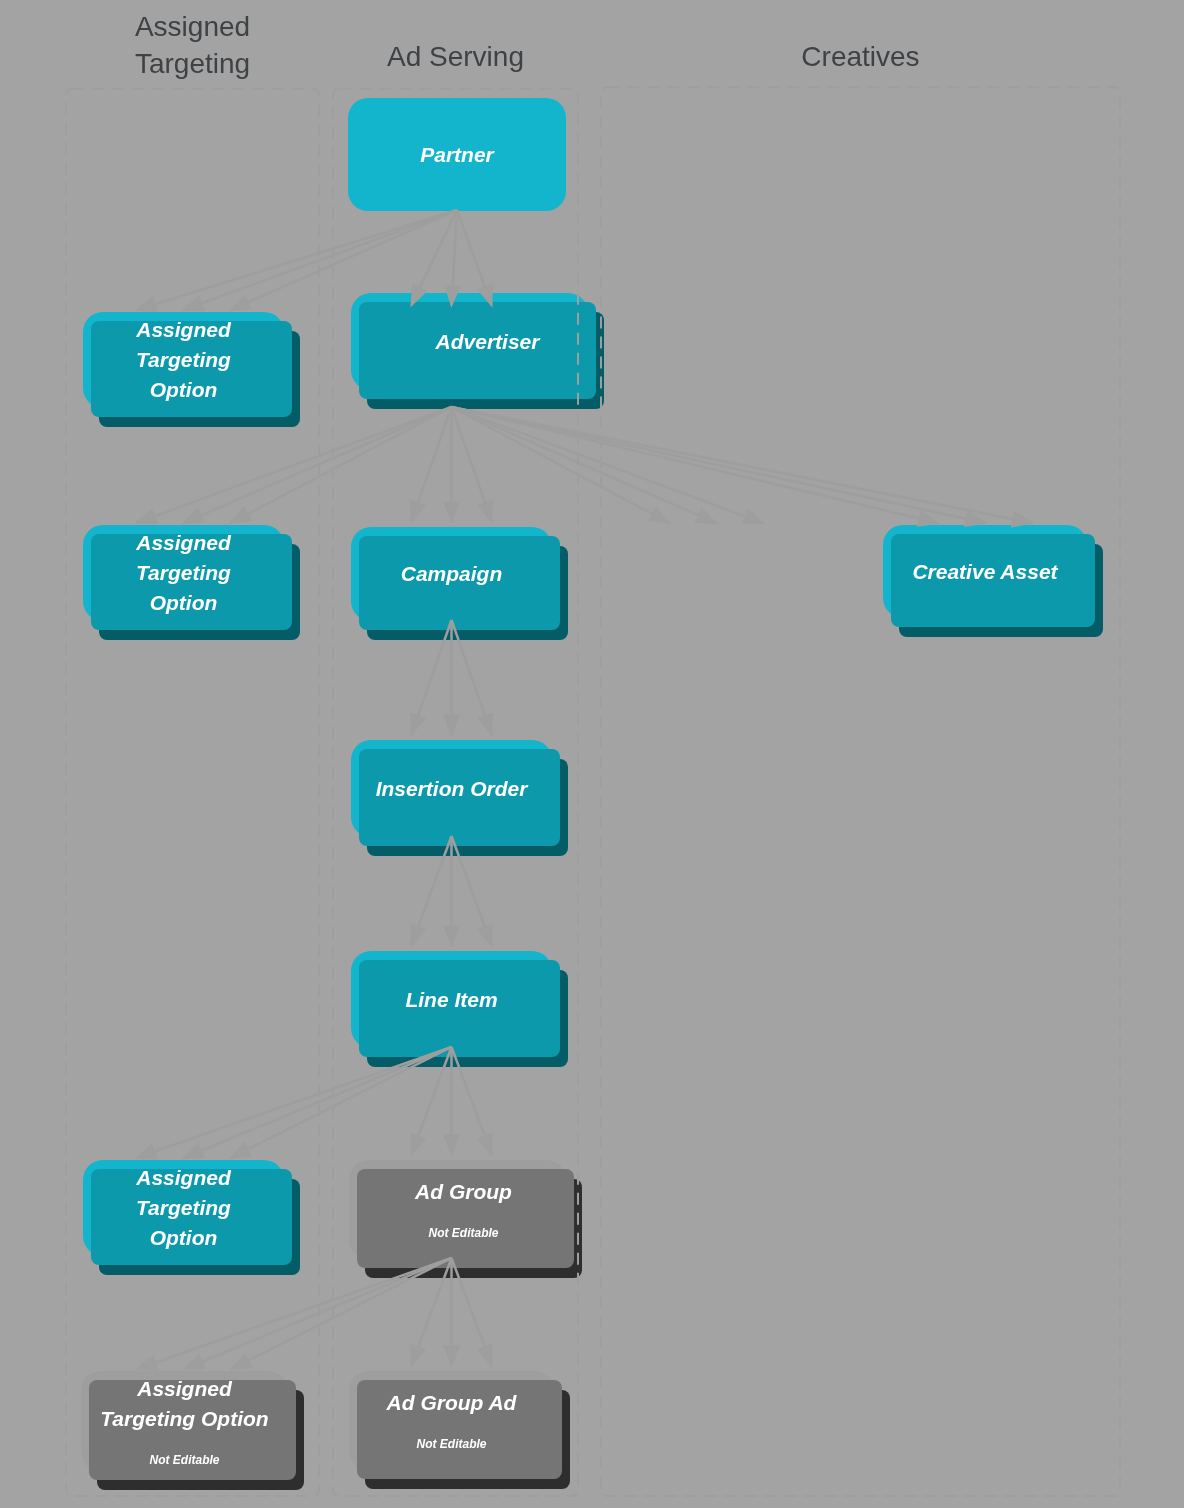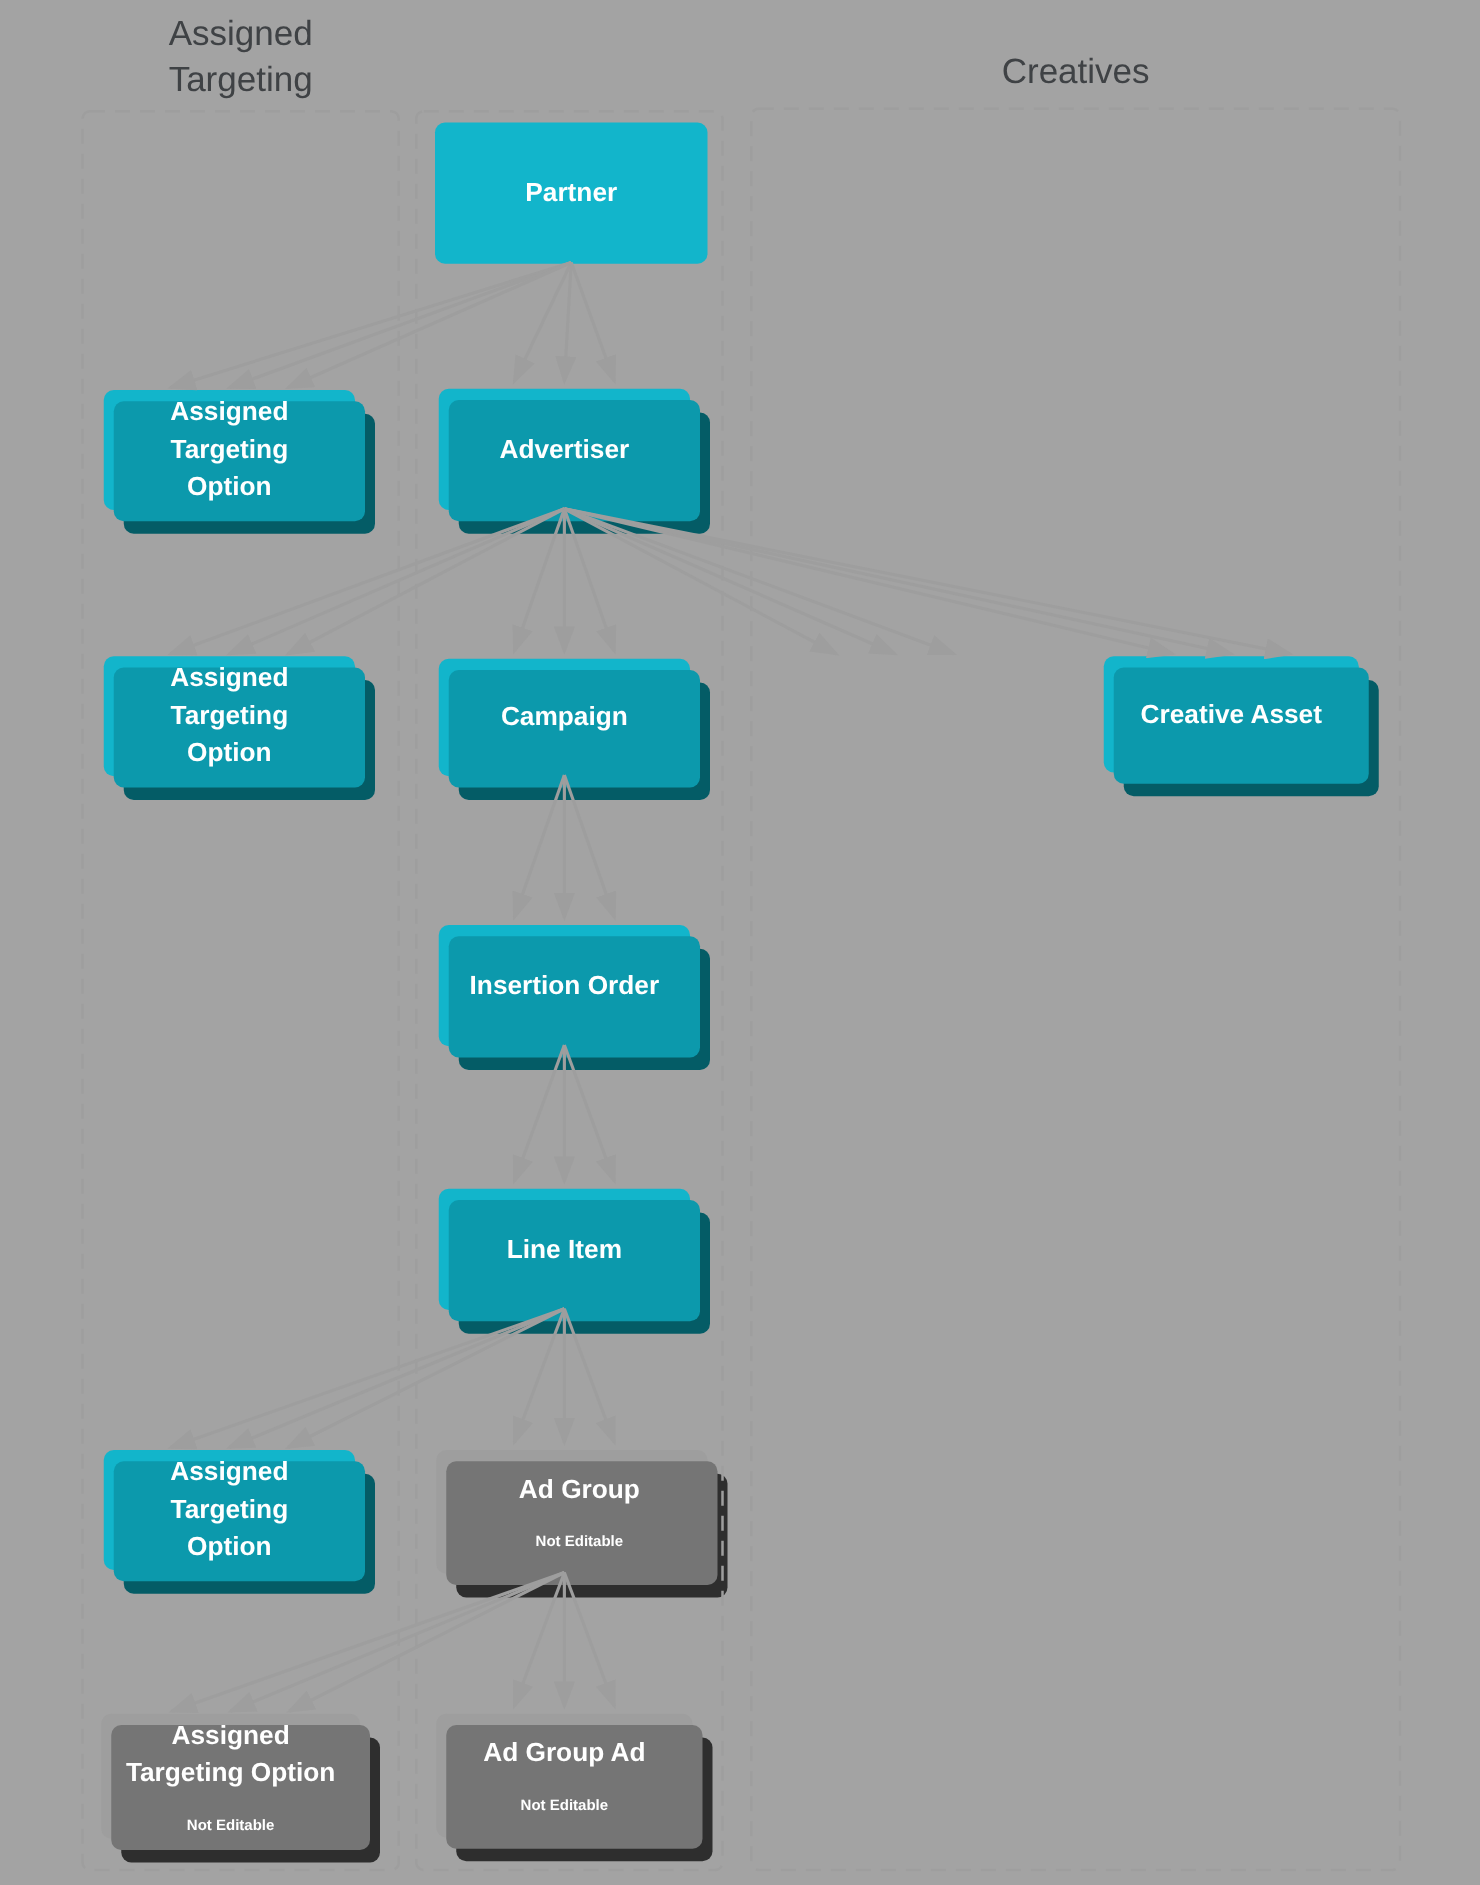--- a/index.html
+++ b/index.html
@@ -28,29 +28,30 @@
 
   
   .container { position: absolute; z-index: 0; }
   #c-left   { left: 65px;  top: 88px; width: 255px; height: 1409px; }
   #c-middle { left: 332px; top: 88px; width: 247px; height: 1409px; }
   #c-right  { left: 600px; top: 86px; width: 521px; height: 1411px; }
 
   
   .node {
     position: absolute;
-    border-radius: 8px;
+    border-radius: 20px;
     display: flex;
     flex-direction: column;
     align-items: center;
     justify-content: center;
     gap: 17px;
     color: #ffffff;
     text-align: center;
     z-index: 2;
+    font-style: italic;
   }
   .node .node-label {
     font-size: 21px;
     font-weight: bold;
     line-height: 30px;
     white-space: pre-line;
   }
   .node .node-sublabel {
     font-size: 12px;
     font-weight: bold;
@@ -69,21 +70,21 @@
   }
   .stacked::after  { left: 8px;  top: 9px;  z-index: -1; }
   .stacked::before { left: 16px; top: 19px; z-index: -2; }
   .teal.stacked::after  { background: #0C99AC; }
   .teal.stacked::before { background: #045C66; }
   .gray.stacked::after  { background: #757575; }
   .gray.stacked::before { background: #2E2E2E; }
 
   
   #n-partner         { left: 348px; top: 98px;   width: 218px; height: 113px; }
-  #n-advertiser      { left: 351px; top: 311px;  width: 201px; height: 97px;  }
+  #n-advertiser      { left: 351px; top: 293px;  width: 201px; height: 97px; padding-left: 36px;  }
   #n-ato-partner     { left: 83px;  top: 312px;  width: 201px; height: 96px;  }
   #n-ato-advertiser  { left: 83px;  top: 525px;  width: 201px; height: 96px;  }
   #n-campaign        { left: 351px; top: 527px;  width: 201px; height: 94px;  }
   #n-creative        { left: 616px; top: 525px;  width: 200px; height: 93px;  }
   #n-creative-asset  { left: 883px; top: 525px;  width: 204px; height: 93px;  }
   #n-insertion-order { left: 351px; top: 740px;  width: 201px; height: 97px;  }
   #n-line-item       { left: 351px; top: 951px;  width: 201px; height: 97px; align-items: center;  }
   #n-ato-line-item   { left: 83px;  top: 1160px; width: 201px; height: 96px;  }
   #n-ad-group        { left: 349px; top: 1160px; width: 205px; height: 99px; padding-left: 12px;  }
   #n-ato-ad-group    { left: 81px;  top: 1371px; width: 207px; height: 100px; }
@@ -99,20 +100,21 @@
     pointer-events: none;
   }
 </style>
 </head>
 <body>
 
 <div id="canvas">
 
   <div class="col-header" id="h-left">Assigned
 Targeting</div>
+  <div class="col-header" id="h-middle">Ad Serving</div>
   <div class="col-header" id="h-right">Creatives</div>
 
   <div class="container" id="c-left"></div>
   <div class="container" id="c-middle"></div>
   <div class="container" id="c-right"></div>
 
   <div class="node teal" id="n-partner">
     <span class="node-label">Partner</span>
   </div>
 

